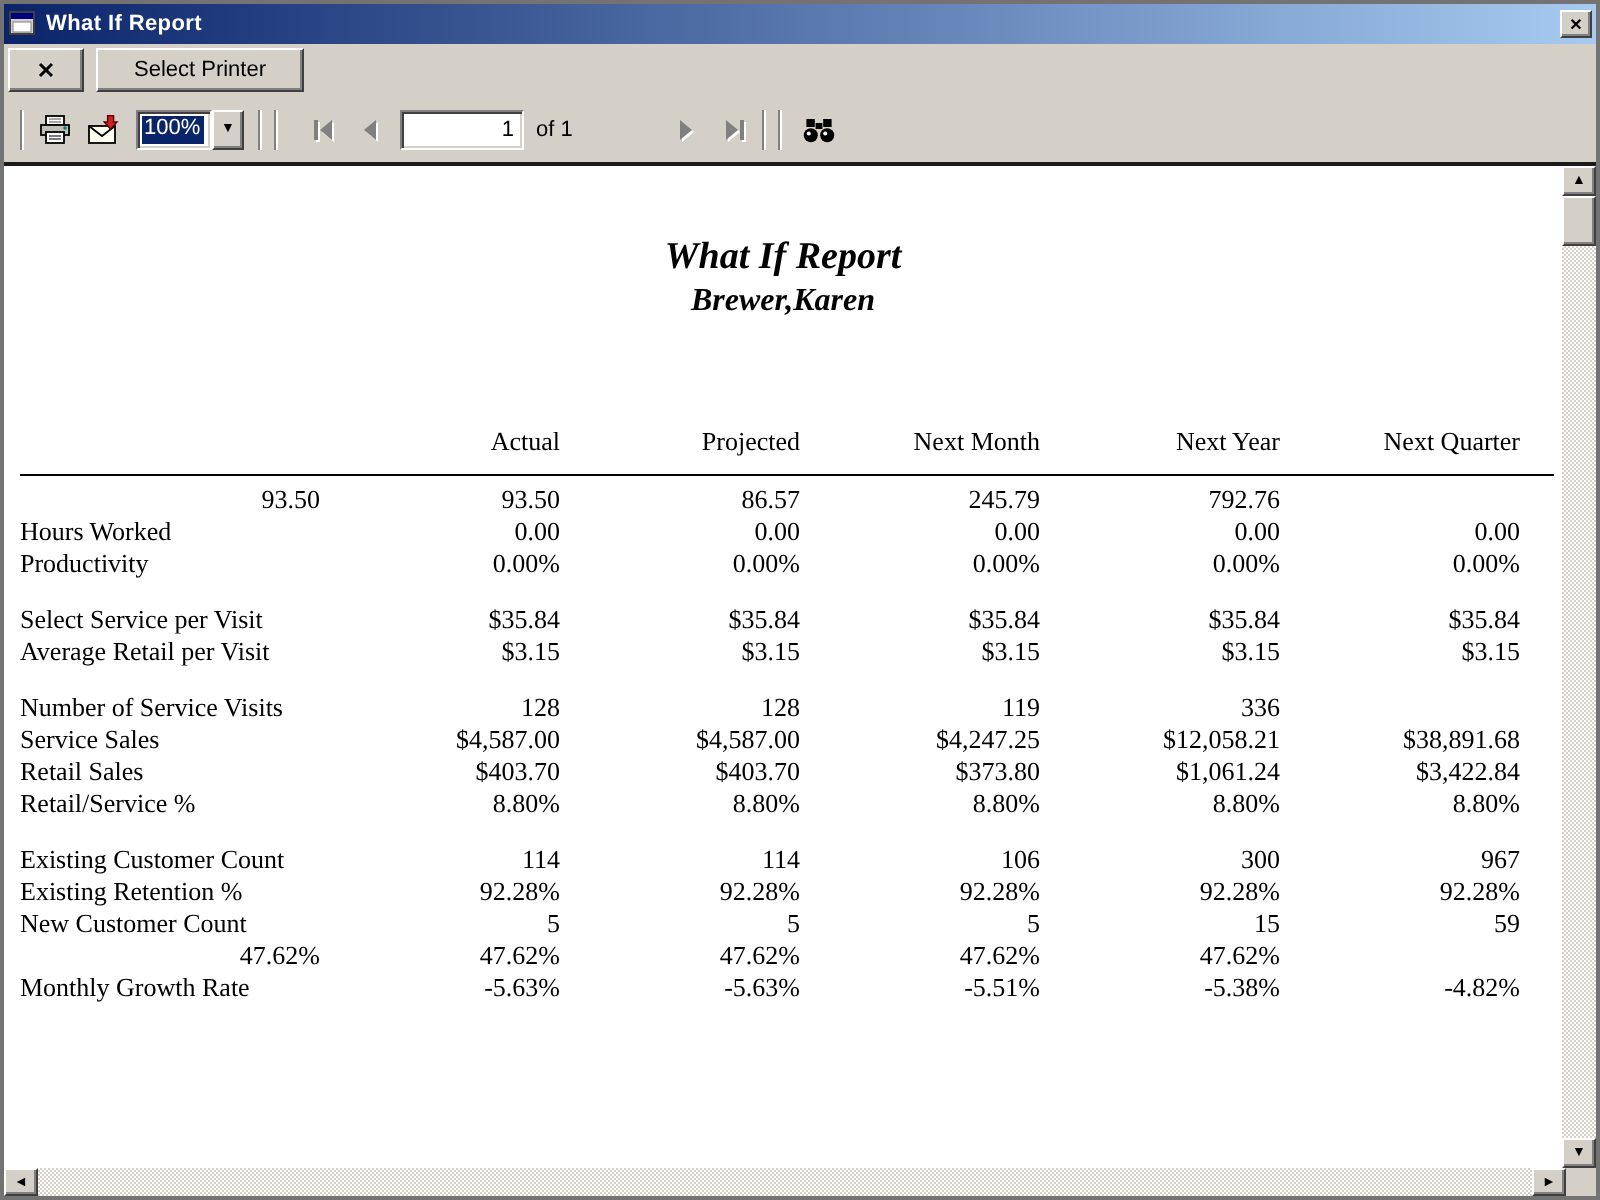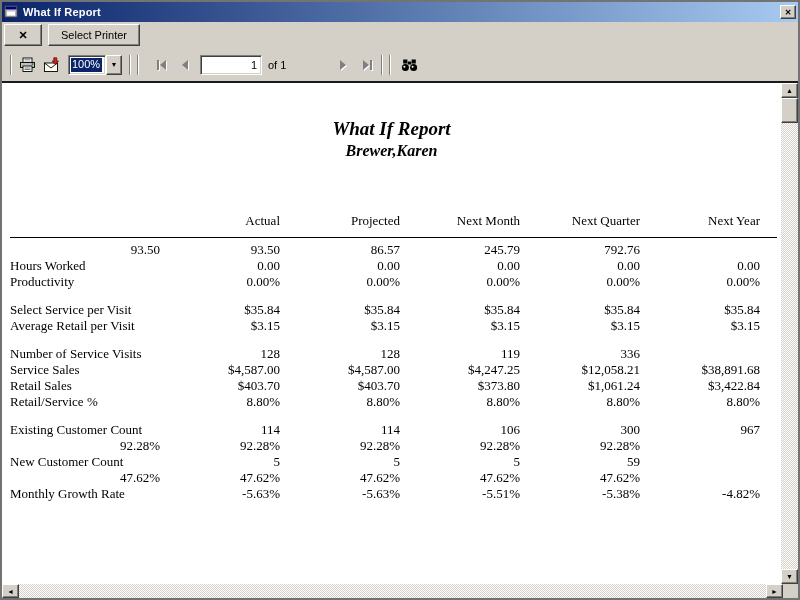--- a/index.html
+++ b/index.html
@@ -40,21 +40,21 @@
   .sunken {
     background: #ffffff;
     border: 1px solid;
     border-color: #808080 #ffffff #ffffff #808080;
     box-shadow: inset 1px 1px 0 #404040, inset -1px -1px 0 #d4d0c8;
   }
   
   .toolbar1 { height: 26px; flex: 0 0 26px; display: flex; align-items: center; padding: 0 2px; gap: 6px; }
   .btn { height: 22px; font-size: 11px; color: #000; display: flex; align-items: center; justify-content: center; cursor: default; }
   .btn.xbtn { width: 38px; font-weight: bold; font-size: 11px; }
-  .btn.printer { width: 92px; }
+  .btn.printer { width: 104px; }
   
   .toolbar2 { height: 33px; flex: 0 0 33px; display: flex; align-items: center; padding-left: 5px; }
   .sep { width: 2px; height: 20px; border-left: 1px solid #808080; border-right: 1px solid #fff; margin: 0 3px; }
   .flat { background: transparent; border: 1px solid transparent; width: 24px; height: 24px;
           display: flex; align-items: center; justify-content: center; cursor: default; }
   .flat.nav { width: 18px; height: 18px; }
   .combo { display: flex; margin-left: 5px; }
   .combo-field { width: 38px; height: 20px; padding: 2px 1px 0 2px; font-size: 11px; }
   .combo-sel { background: #0a246a; color: #fff; padding: 0 2px 2px 1px; }
   .combo-arrow { width: 16px; height: 20px; font-size: 7px; color: #000; text-align: center; line-height: 17px; cursor: default; }
@@ -218,22 +218,22 @@
   <div class="content">
     <div class="report">
       <div class="rtitle">What If Report</div>
       <div class="rsub">Brewer,Karen</div>
       <div class="rtable">
         <div class="thead thead-grid">
             <div class="hlabel"></div>
             <div class="hcell">Actual</div>
             <div class="hcell">Projected</div>
             <div class="hcell">Next Month</div>
+            <div class="hcell">Next Year</div>
             <div class="hcell">Next Quarter</div>
-            <div class="hcell">Next Year</div>
           </div>
         <div>
             <div class="tgroup">
               <div class="trow">
                 <div class="tcell">93.50</div>
                 <div class="tcell">93.50</div>
                 <div class="tcell">86.57</div>
                 <div class="tcell">245.79</div>
                 <div class="tcell">792.76</div>
               </div>
@@ -308,31 +308,33 @@
             <div class="tgroup">
               <div class="trow">
                 <div class="tlabel">Existing Customer Count</div>
                 <div class="tcell">114</div>
                 <div class="tcell">114</div>
                 <div class="tcell">106</div>
                 <div class="tcell">300</div>
                 <div class="tcell">967</div>
               </div>
               <div class="trow">
+                <div class="tlabel">Existing Retention %</div>
                 <div class="tcell">92.28%</div>
                 <div class="tcell">92.28%</div>
                 <div class="tcell">92.28%</div>
                 <div class="tcell">92.28%</div>
                 <div class="tcell">92.28%</div>
               </div>
               <div class="trow">
                 <div class="tlabel">New Customer Count</div>
                 <div class="tcell">5</div>
                 <div class="tcell">5</div>
                 <div class="tcell">5</div>
+                <div class="tcell">15</div>
                 <div class="tcell">59</div>
               </div>
               <div class="trow">
                 <div class="tcell">47.62%</div>
                 <div class="tcell">47.62%</div>
                 <div class="tcell">47.62%</div>
                 <div class="tcell">47.62%</div>
                 <div class="tcell">47.62%</div>
               </div>
               <div class="trow">

